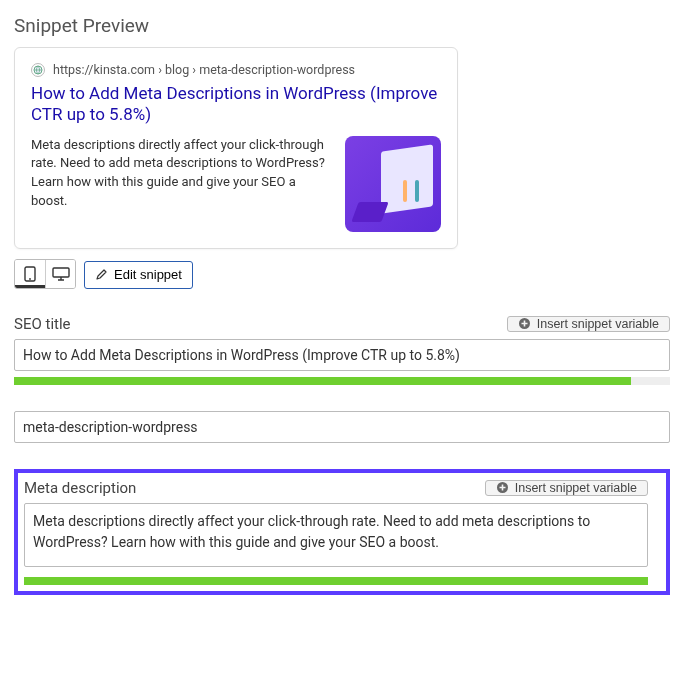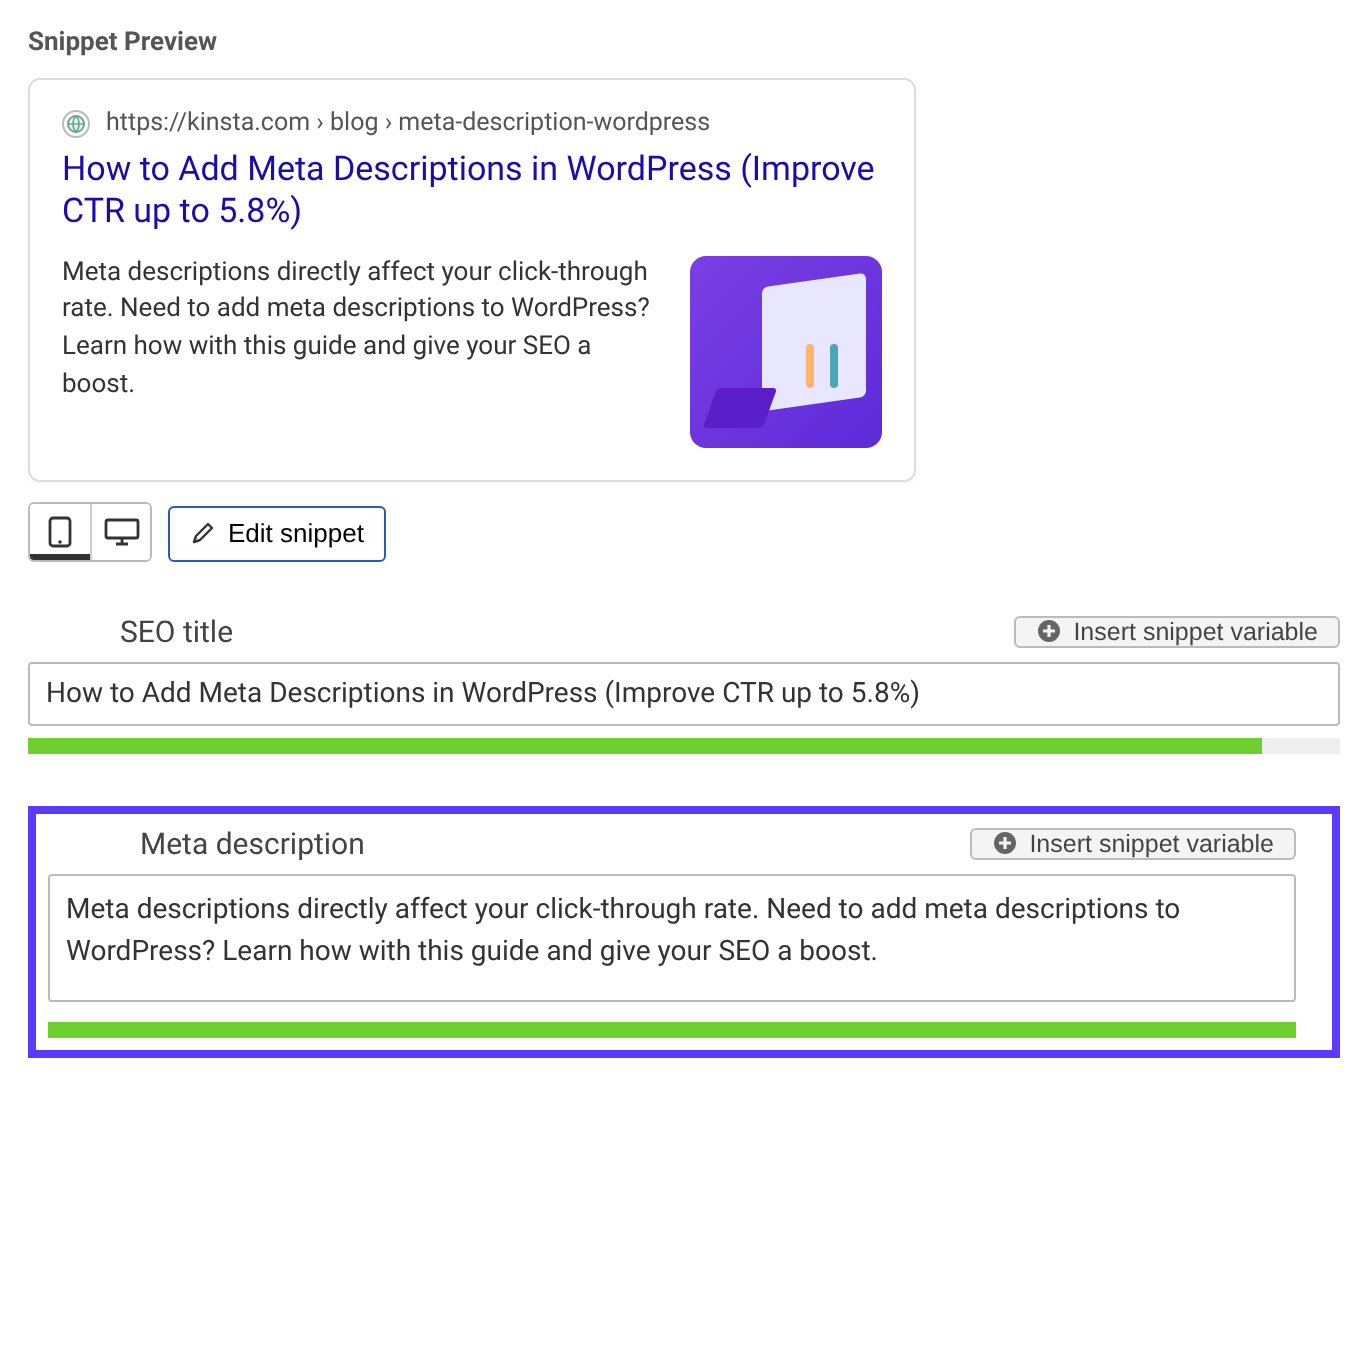--- a/index.html
+++ b/index.html
@@ -5,24 +5,24 @@
   * { box-sizing: border-box; }
   body {
     margin: 0;
     padding: 14px;
     font-family: -apple-system, BlinkMacSystemFont, "Segoe UI", Roboto, Arial, sans-serif;
     background: #fff;
     color: #333;
     width: 684px;
   }
   .section-title {
-    font-size: 13px;
+    font-size: 19px;
     color: #555;
     margin: 0 0 10px 0;
-    font-weight: 700;
+    font-weight: 400;
   }
   .preview-card {
     border: 1px solid #ddd;
     border-radius: 6px;
     padding: 14px 16px 16px 16px;
     width: 444px;
     box-shadow: 0 1px 2px rgba(0,0,0,0.04);
   }
   .preview-url-row {
     display: flex;
@@ -127,21 +127,20 @@
   .field-block { margin-top: 26px; }
   .field-header {
     display: flex;
     align-items: center;
     justify-content: space-between;
     margin-bottom: 6px;
   }
   .field-label {
     font-size: 15px;
     color: #444;
-    margin-left: 46px;
   }
   .insert-var {
     border: 1px solid #bbb;
     background: #f4f4f4;
     border-radius: 3px;
     height: 16px;
     padding: 0 10px;
     font-size: 12.5px;
     display: flex; align-items: center; gap: 6px;
     cursor: pointer;
@@ -252,20 +251,21 @@
       <span>Insert snippet variable</span>
     </button>
   </div>
   <input class="text-input" type="text" value="How to Add Meta Descriptions in WordPress (Improve CTR up to 5.8%)" style="">
   <div class="progress">
     <div class="bar" style="width:94%"></div>
   </div>
 </div>
 
 <div class="field-block">
+  <input class="text-input" type="text" value="meta-description-wordpress" style="">
 </div>
 
 <div class="highlight-box">
   <div class="field-block">
     <div class="field-header">
       <div class="field-label">Meta description</div>
       <button class="insert-var">
         <span>
           <svg width="13" height="13" viewBox="0 0 13 13">
               <circle cx="6.5" cy="6.5" r="5.5" fill="#666"></circle>

